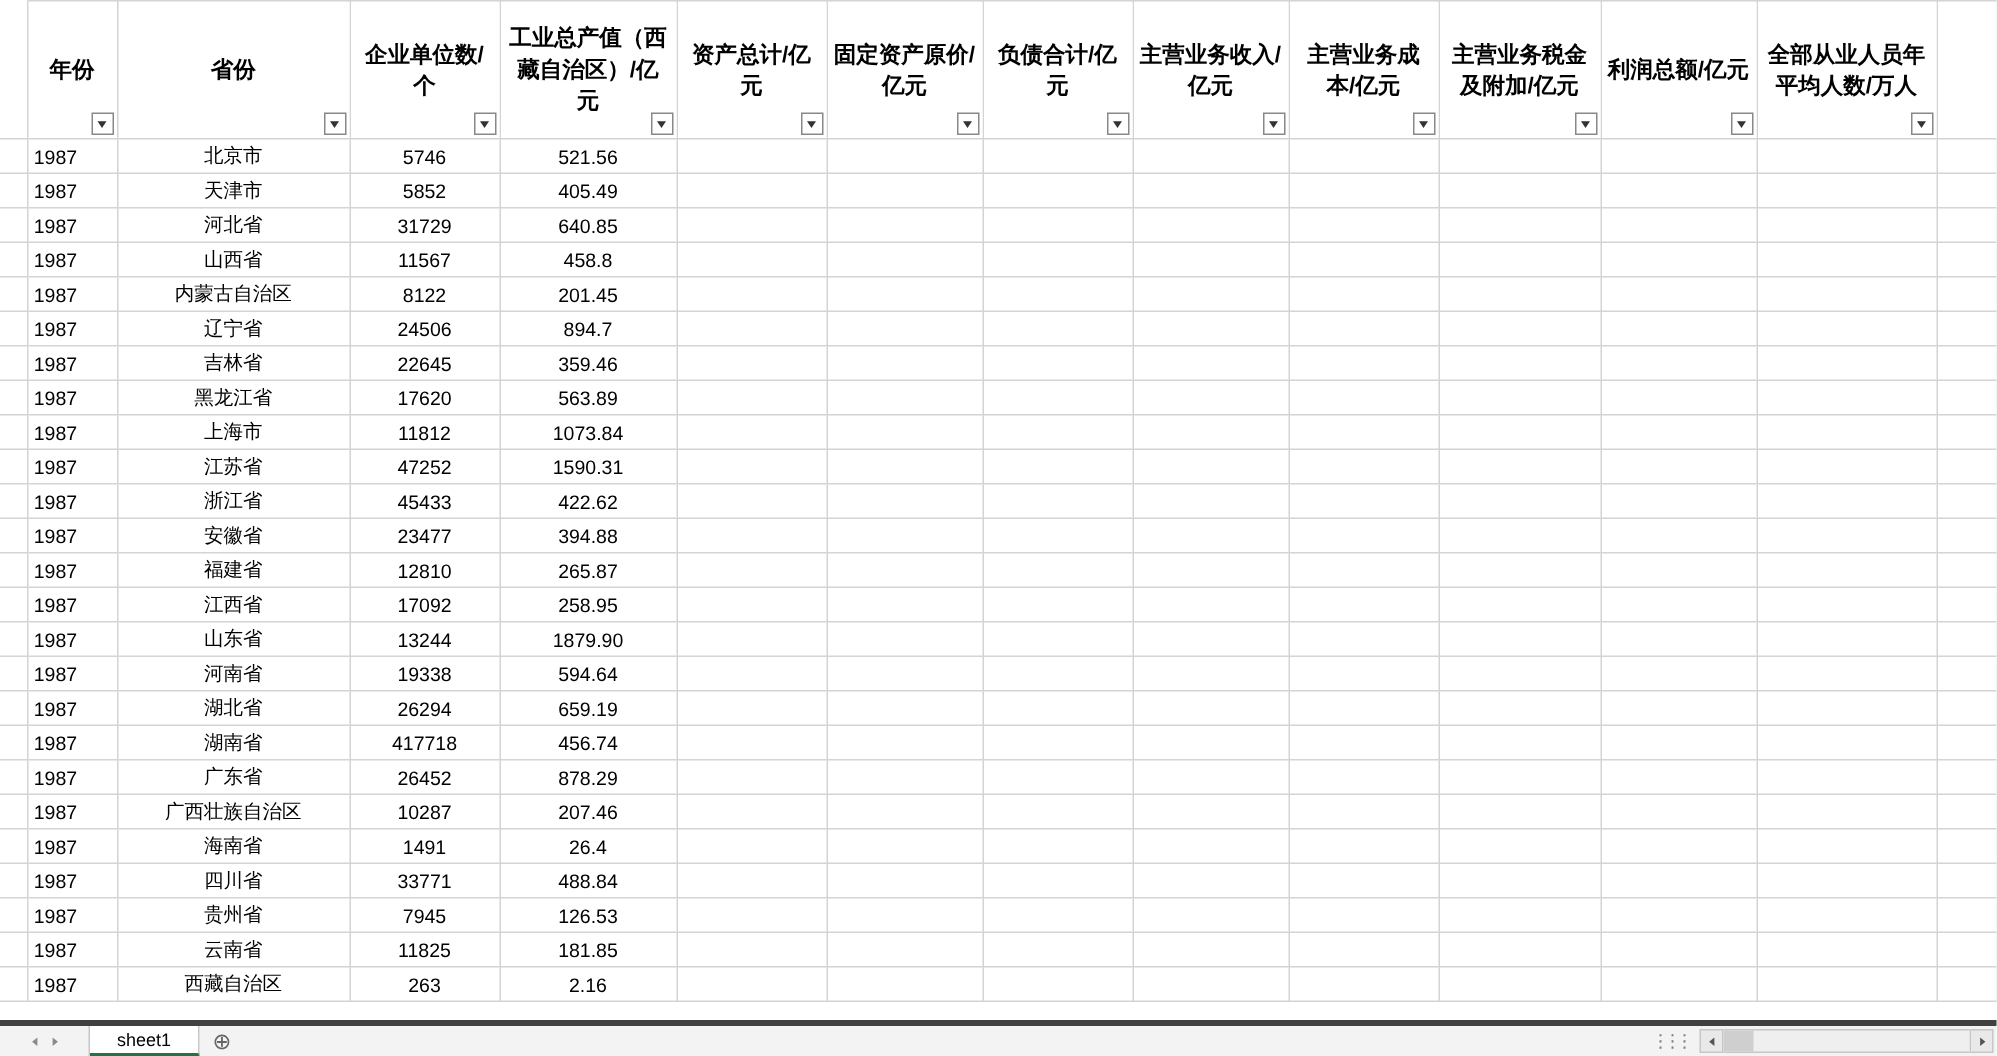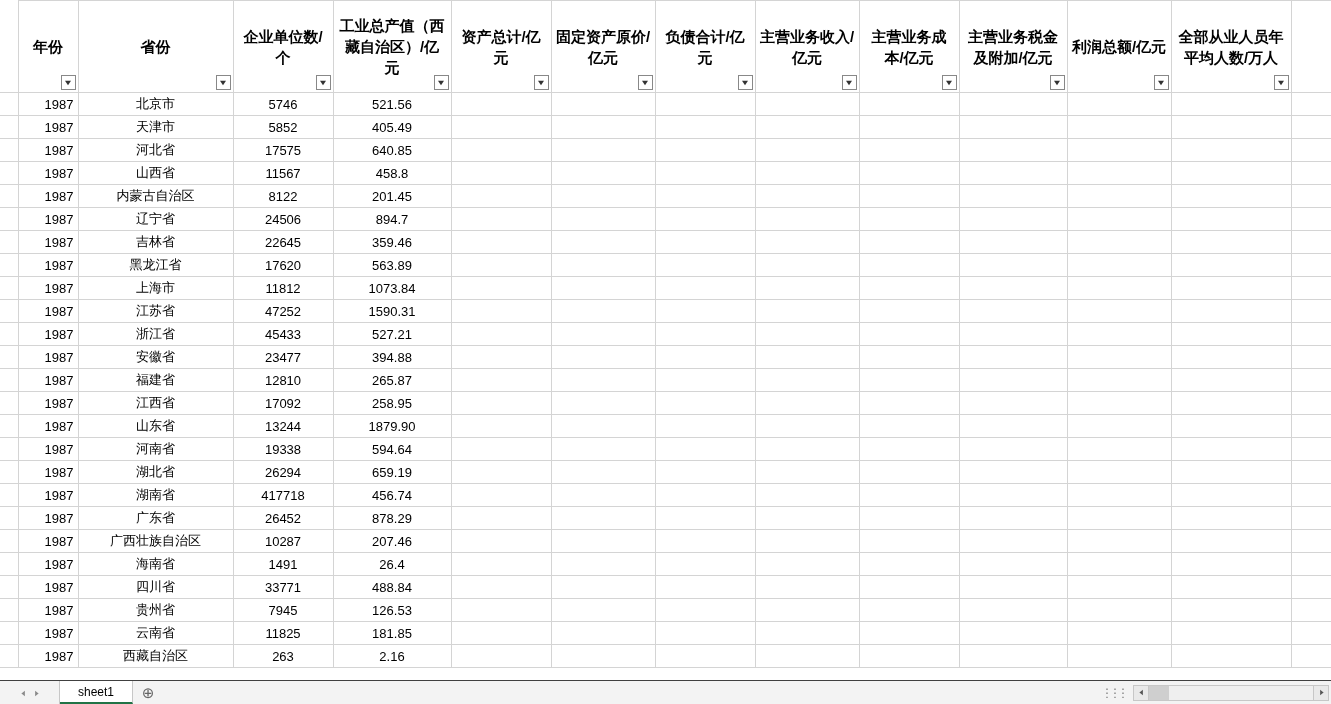--- a/index.html
+++ b/index.html
@@ -65,21 +65,21 @@
   thead th.rowhead-cell {
     background: #fff;
     border-top: none;
     border-left: none;
   }
   td.rowhead-cell {
     background: #fff;
     border-left: none;
     text-align: center;
   }
-  td.num { text-align: right; }
+  td.num { }
   td.ctr { text-align: center; }
 
   .filter-btn {
     position: absolute;
     right: 2px;
     bottom: 2px;
     width: 15px;
     height: 15px;
     border: 1px solid #888;
     background: #fff;
@@ -87,21 +87,21 @@
     align-items: center;
     justify-content: center;
     cursor: pointer;
   }
   .filter-btn svg { width: 8px; height: 6px; }
 
   
   .tab-bar {
     flex: 0 0 24px;
     height: 24px;
-    border-top: 1px solid #404040;
+    border-top: 4px solid #404040;
     background: #f3f3f3;
     display: flex;
     align-items: stretch;
     position: relative;
     font-size: 12px;
     text-align: right;
   }
   .tab-nav {
     width: 60px;
     border-right: 1px solid #c7c7c7;
@@ -293,21 +293,21 @@
             <td></td>
             <td></td>
             <td></td>
             <td></td>
             <td></td>
           </tr>
           <tr>
             <td class="rowhead-cell"></td>
             <td class="num">1987</td>
             <td class="ctr">河北省</td>
-            <td class="ctr">17575</td>
+            <td class="ctr">31729</td>
             <td class="ctr">640.85</td>
             <td></td>
             <td></td>
             <td></td>
             <td></td>
             <td></td>
             <td></td>
             <td></td>
             <td></td>
             <td></td>
@@ -422,21 +422,21 @@
             <td></td>
             <td></td>
             <td></td>
             <td></td>
           </tr>
           <tr>
             <td class="rowhead-cell"></td>
             <td class="num">1987</td>
             <td class="ctr">浙江省</td>
             <td class="ctr">45433</td>
-            <td class="ctr">527.21</td>
+            <td class="ctr">422.62</td>
             <td></td>
             <td></td>
             <td></td>
             <td></td>
             <td></td>
             <td></td>
             <td></td>
             <td></td>
             <td></td>
           </tr>

